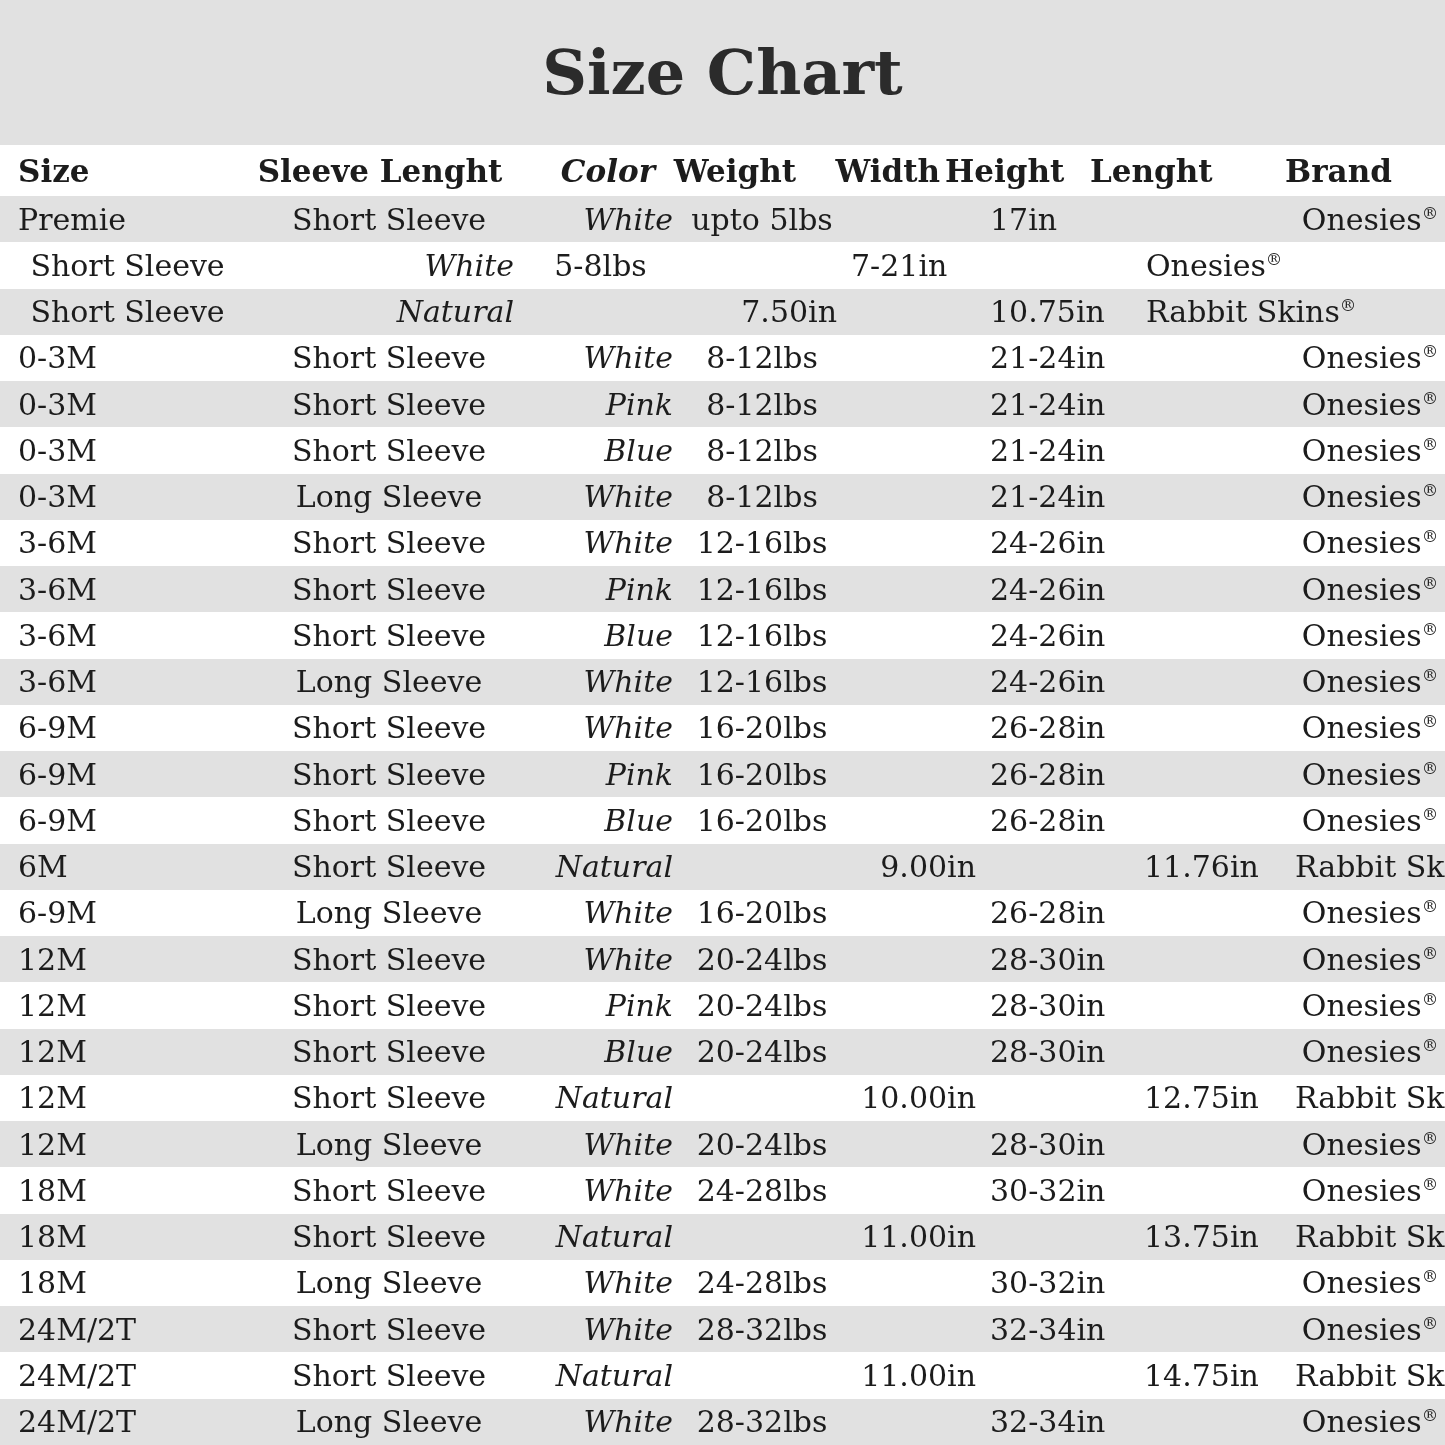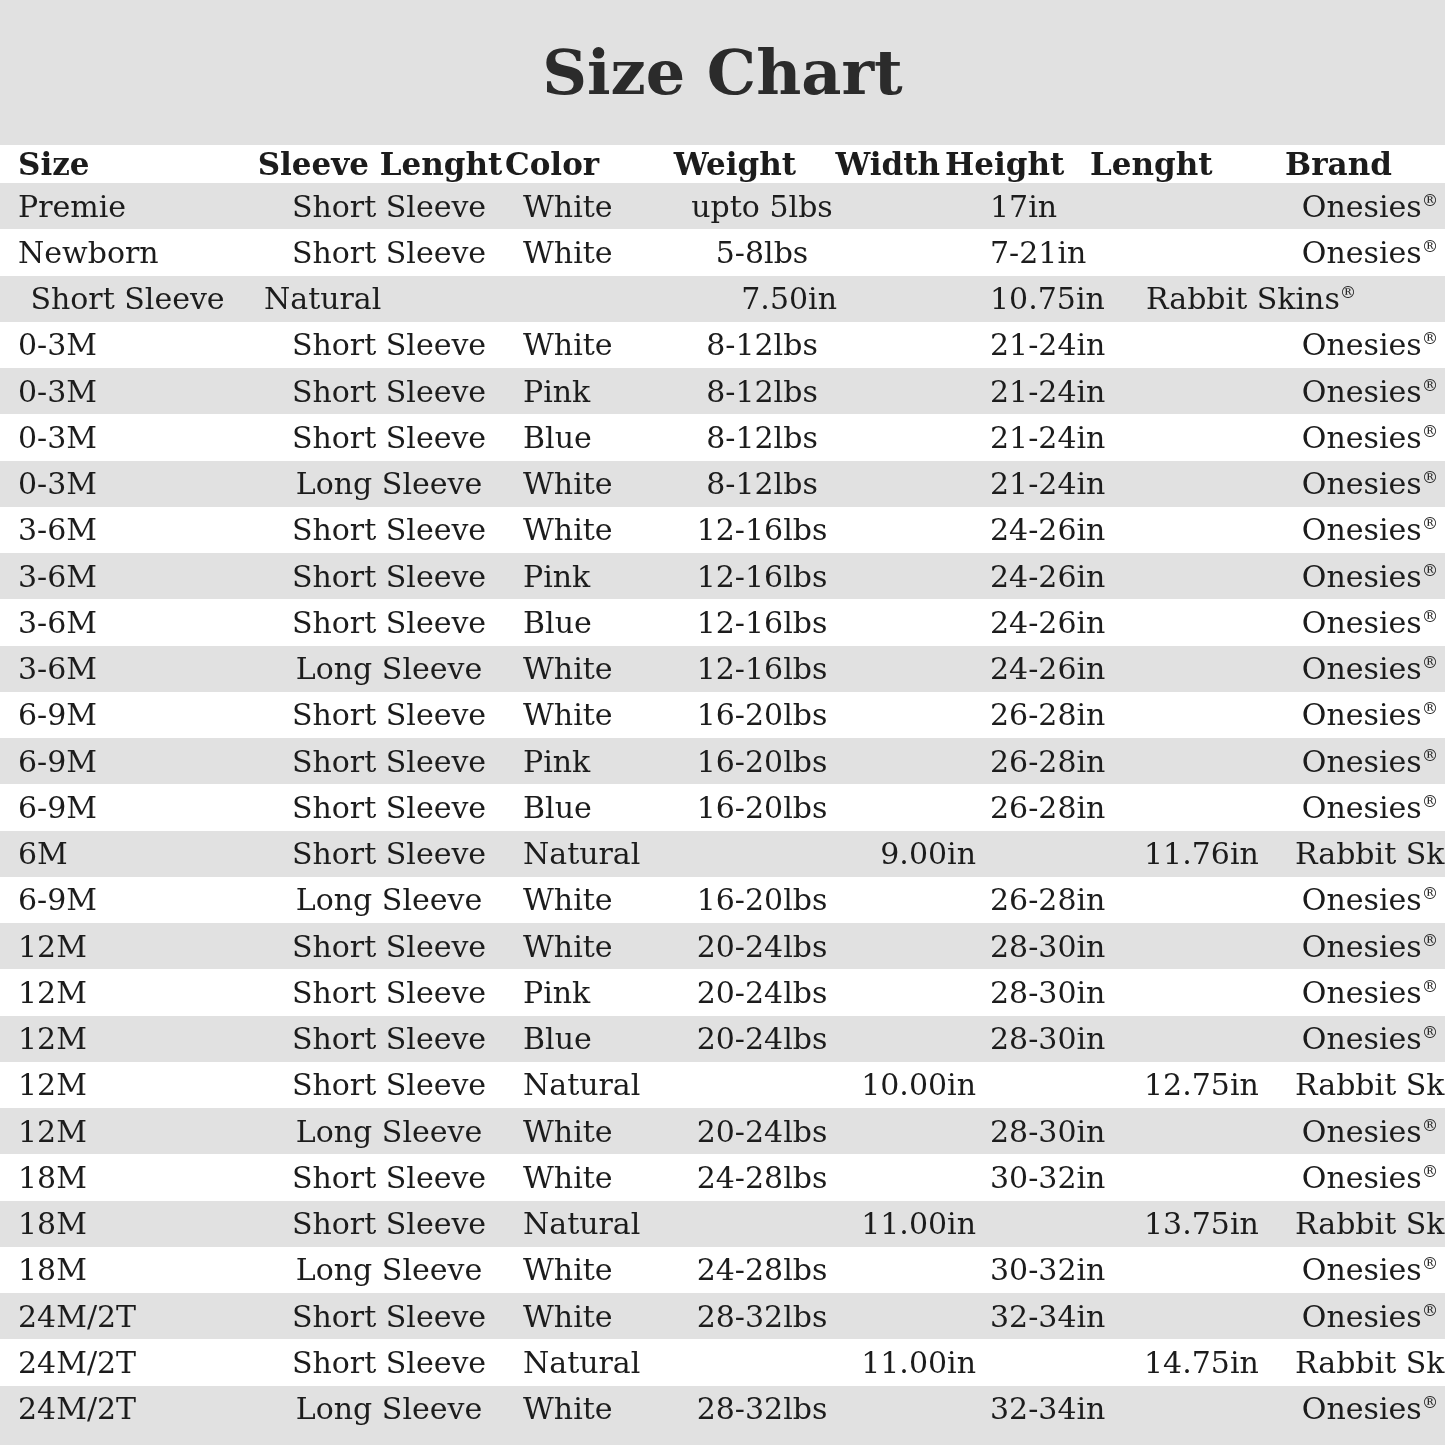--- a/index.html
+++ b/index.html
@@ -26,37 +26,37 @@
     letter-spacing: 0px;
     color: #2b2b2b;
   }
   .grid-row {
     display: grid;
     grid-template-columns: 255px 250px 150px 155px 130px 145px 140px 1fr;
     align-items: center;
     white-space: nowrap;
   }
   .thead {
-    height: 38px;
+    height: 51px;
     background: #ffffff;
     font-weight: bold;
     font-size: 31px;
   }
   .tbody .grid-row {
     height: 46.26px;
     font-size: 30px;
     gap: 9px;
   }
   .tbody .grid-row:nth-child(odd)  { background: #e1e1e1; }
   .tbody .grid-row:nth-child(even) { background: #ffffff; }
   .cell { overflow: visible; }
   
   .c1 { text-align: left;   padding-left: 18px; }
   .c2 { text-align: center; }
-  .c3 { text-align: left; }
+  .c3 { text-align: right; font-style: italic; }
   .c4 { text-align: center;   padding-left: 5px; }
   .c5 { text-align: right;   padding-left: 6px; }
   .c6 { text-align: left;   padding-left: 5px; }
   .c7 { text-align: left;   padding-left: 5px; }
   .c8 { text-align: center;   padding-left: 7px; }
   sup.reg {
     font-size: 55%;
     vertical-align: super;
     line-height: 0;
   }
@@ -83,21 +83,20 @@
         <div class="cell c1">Premie</div>
         <div class="cell c2">Short Sleeve</div>
         <div class="cell c3">White</div>
         <div class="cell c4">upto 5lbs</div>
         <div class="cell c5"></div>
         <div class="cell c6">17in</div>
         <div class="cell c7"></div>
         <div class="cell c8">Onesies<sup class="reg">®</sup></div>
       </div>
       <div class="grid-row">
-        <div class="cell c1">Newborn</div>
         <div class="cell c2">Short Sleeve</div>
         <div class="cell c3">White</div>
         <div class="cell c4">5-8lbs</div>
         <div class="cell c5"></div>
         <div class="cell c6">7-21in</div>
         <div class="cell c7"></div>
         <div class="cell c8">Onesies<sup class="reg">®</sup></div>
       </div>
       <div class="grid-row">
         <div class="cell c2">Short Sleeve</div>

